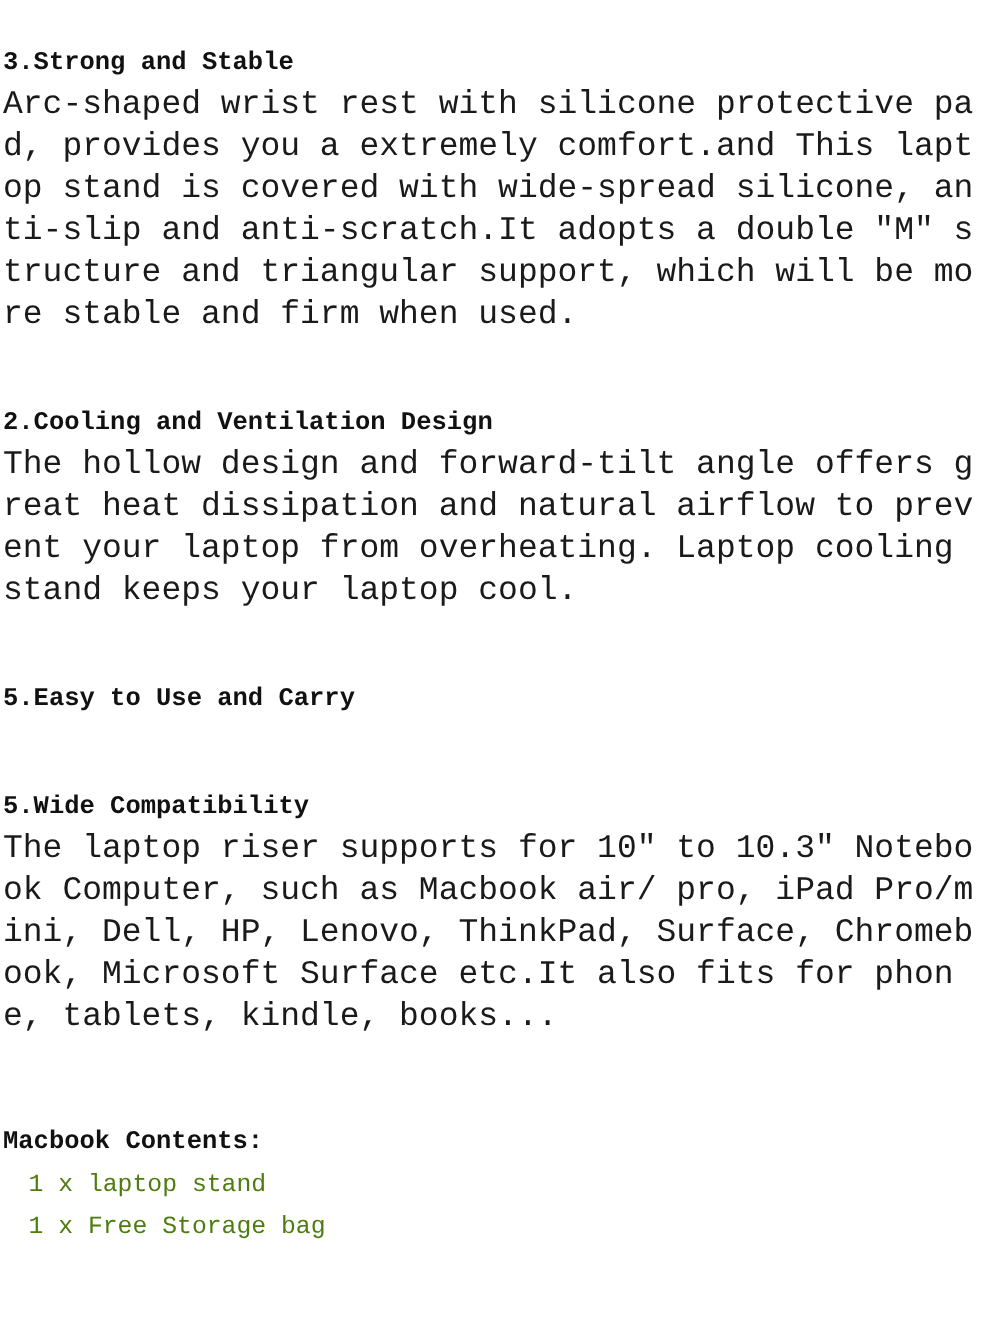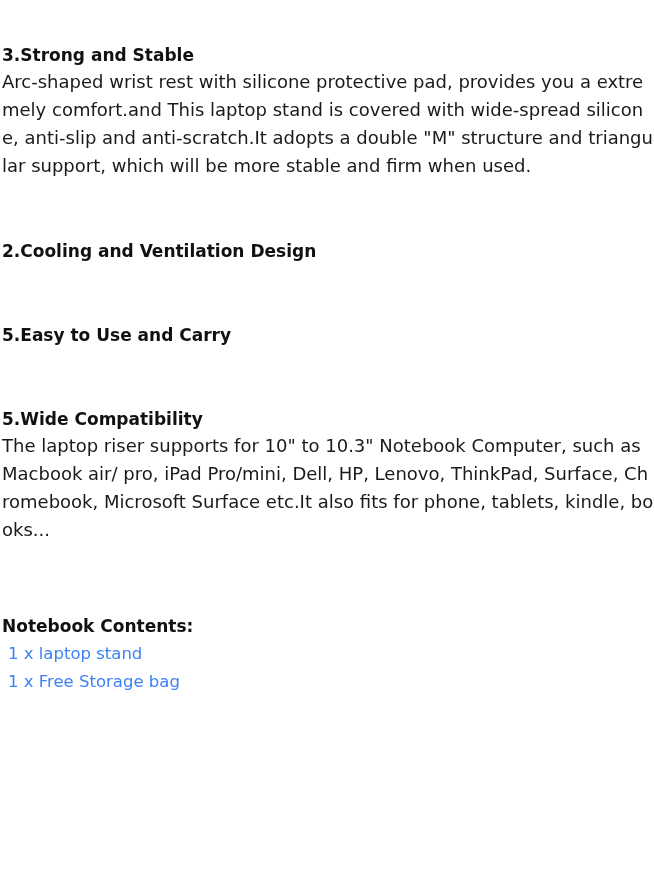--- a/index.html
+++ b/index.html
@@ -15,32 +15,33 @@
     overflow: hidden;
   }
   .page {
     width: 654px;
     height: 896px;
     box-sizing: border-box;
     padding: 28px 0 0 0;
     position: relative;
   }
   .section {
-    margin: 16px 0 0 0;
+    margin: 4px 0 0 0;
+    font-family: Liberation Mono, monospace;
   }
   .section-heading {
     font-size: 17px;
     font-weight: bold;
     line-height: 22px;
     color: #111111;
     margin: 0 0 2px 0;
     padding: 0 2px;
   }
   .section-body {
-    font-size: 18px;
+    font-size: 22px;
     line-height: 28px;
     color: #1a1a1a;
     margin: 0;
     padding: 0 0 0 2px;
     white-space: pre-wrap;
     word-break: break-all;
   }
   .gap-large {
     height: 44px;
   }
@@ -51,55 +52,56 @@
     font-size: 17px;
     font-weight: bold;
     line-height: 28px;
     color: #111111;
     padding: 0 2px;
     margin: 0;
   }
   .package-line {
     font-size: 16.5px;
     line-height: 28px;
-    color: #3b82f6;
-    padding: 0 8px;
+    color: #4d7c0f;
+    padding: 0 19px;
     margin: 0;
   }
 </style>
 </head>
 <body>
 
 <div class="page">
 
   <div class="section">
     <h3 class="section-heading">3.Strong and Stable</h3>
     <p class="section-body">Arc-shaped wrist rest with silicone protective pad, provides you a extremely comfort.and This laptop stand is covered with wide-spread silicone, anti-slip and anti-scratch.It adopts a double "M" structure and triangular support, which will be more stable and firm when used.</p>
   </div>
 
   <div class="gap-large"></div>
 
   <div class="section">
     <h3 class="section-heading">2.Cooling and Ventilation Design</h3>
+    <p class="section-body">The hollow design and forward-tilt angle offers great heat dissipation and natural airflow to prevent your laptop from overheating. Laptop cooling stand keeps your laptop cool.</p>
   </div>
 
   <div class="gap-large"></div>
 
   <div class="section">
     <h3 class="section-heading">5.Easy to Use and Carry</h3>
   </div>
 
   <div class="gap-large"></div>
 
   <div class="section">
     <h3 class="section-heading">5.Wide Compatibility</h3>
     <p class="section-body">The laptop riser supports for 10" to 10.3" Notebook Computer, such as Macbook air/ pro, iPad Pro/mini, Dell, HP, Lenovo, ThinkPad, Surface, Chromebook, Microsoft Surface etc.It also fits for phone, tablets, kindle, books...</p>
   </div>
 
   <div class="gap-package"></div>
 
   <div class="section">
-    <h3 class="package-heading">Notebook Contents:</h3>
+    <h3 class="package-heading">Macbook Contents:</h3>
     <p class="package-line">1 x laptop stand</p>
     <p class="package-line">1 x Free Storage bag</p>
   </div>
 
 </div>
 
 </body></html>

